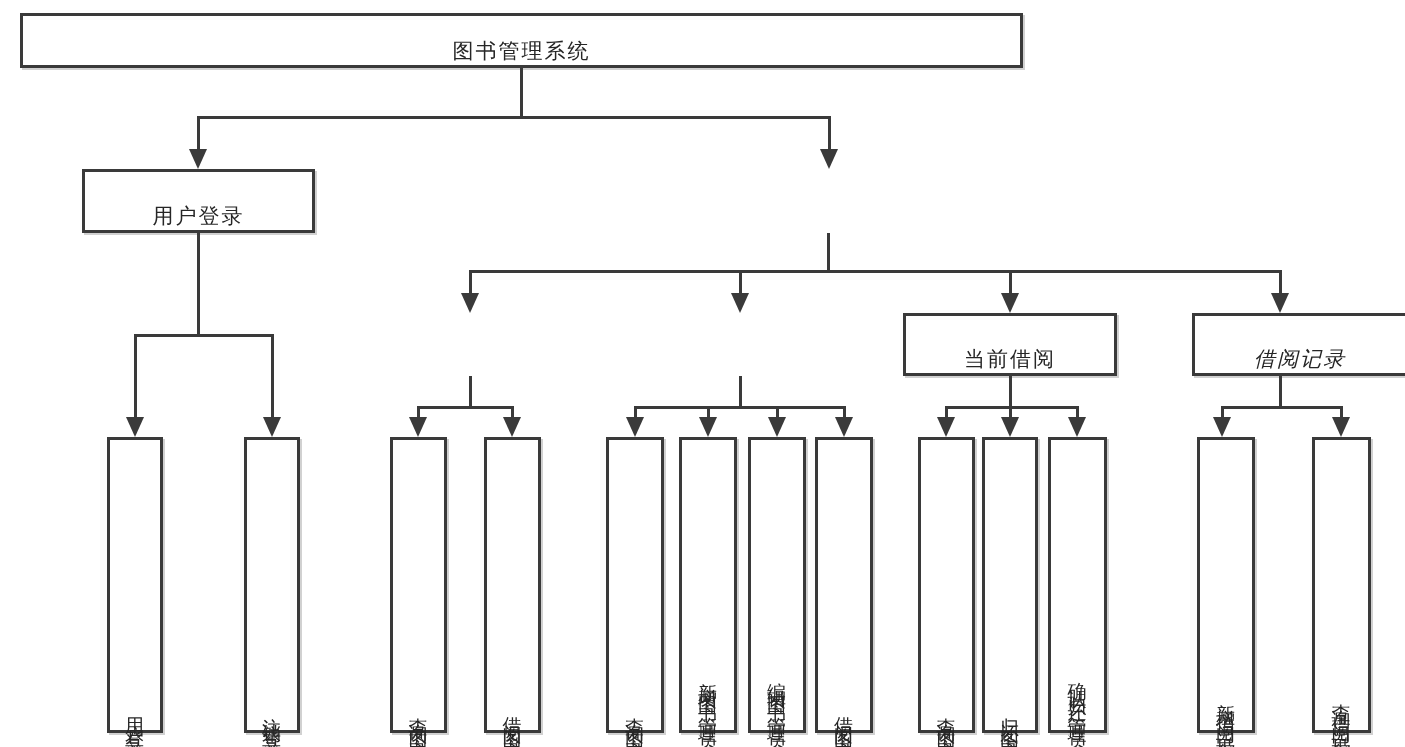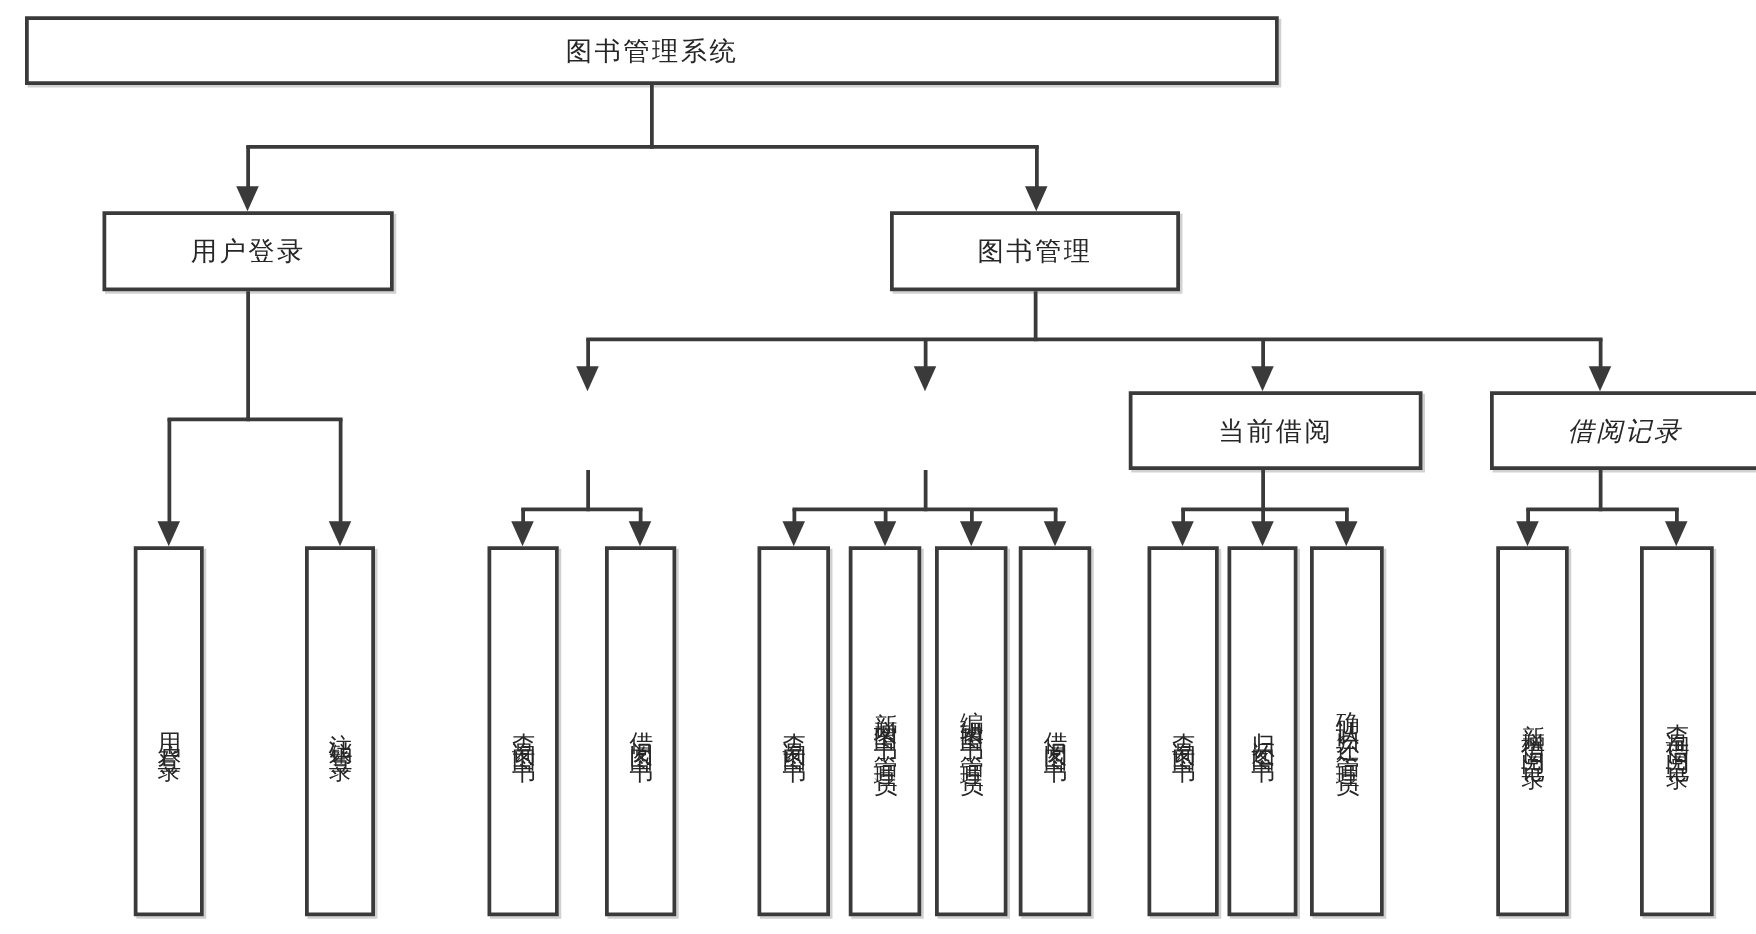--- a/index.html
+++ b/index.html
@@ -15,21 +15,21 @@
     background:var(--bg);
     overflow:hidden;
     font-family:"Liberation Sans","DejaVu Sans",sans-serif;
   }
   .node{
     position:absolute;
     box-sizing:border-box;
     border:3px solid var(--line);
     background:#fff;
     display:flex;
-    align-items:center;
+    align-items:flex-end;
     justify-content:center;
     box-shadow:2px 2px 0 rgba(90,90,90,.28);
   }
   .node .label{
     color:var(--text);
     white-space:nowrap;
   }
   .node.horizontal .label{
     font-size:21px;
     letter-spacing:2px;
@@ -81,24 +81,21 @@
 </head>
 <body>
 
 <div id="canvas">
 <div class="node horizontal" style="left: 20px; top: 13px; width: 1003px; height: 55px;">
     <span class="label">图书管理系统</span>
   </div>
     <div class="node horizontal" style="left: 82px; top: 169px; width: 233px; height: 64px;">
     <span class="label">用户登录</span>
   </div>
-    <div class="node horizontal" style="left: 712px; top: 169px; width: 232px; height: 64px;">
-    <span class="label">图书管理</span>
-  </div>
-    <div class="node horizontal" style="left: 903px; top: 313px; width: 235px; height: 63px; font-family: Liberation Mono, monospace;">
+    <div class="node horizontal" style="left: 903px; top: 313px; width: 214px; height: 63px; font-family: Liberation Mono, monospace;">
     <span class="label">当前借阅</span>
   </div>
     <div class="node horizontal" style="left: 1192px; top: 313px; width: 216px; height: 63px; font-style: italic;">
     <span class="label">借阅记录</span>
   </div>
     <div class="node vertical" style="left: 107px; top: 437px; width: 56px; height: 296px;">
     <span class="label">用户登录</span>
   </div>
     <div class="node vertical" style="left: 244px; top: 437px; width: 56px; height: 296px;">
     <span class="label">注销登录</span>

